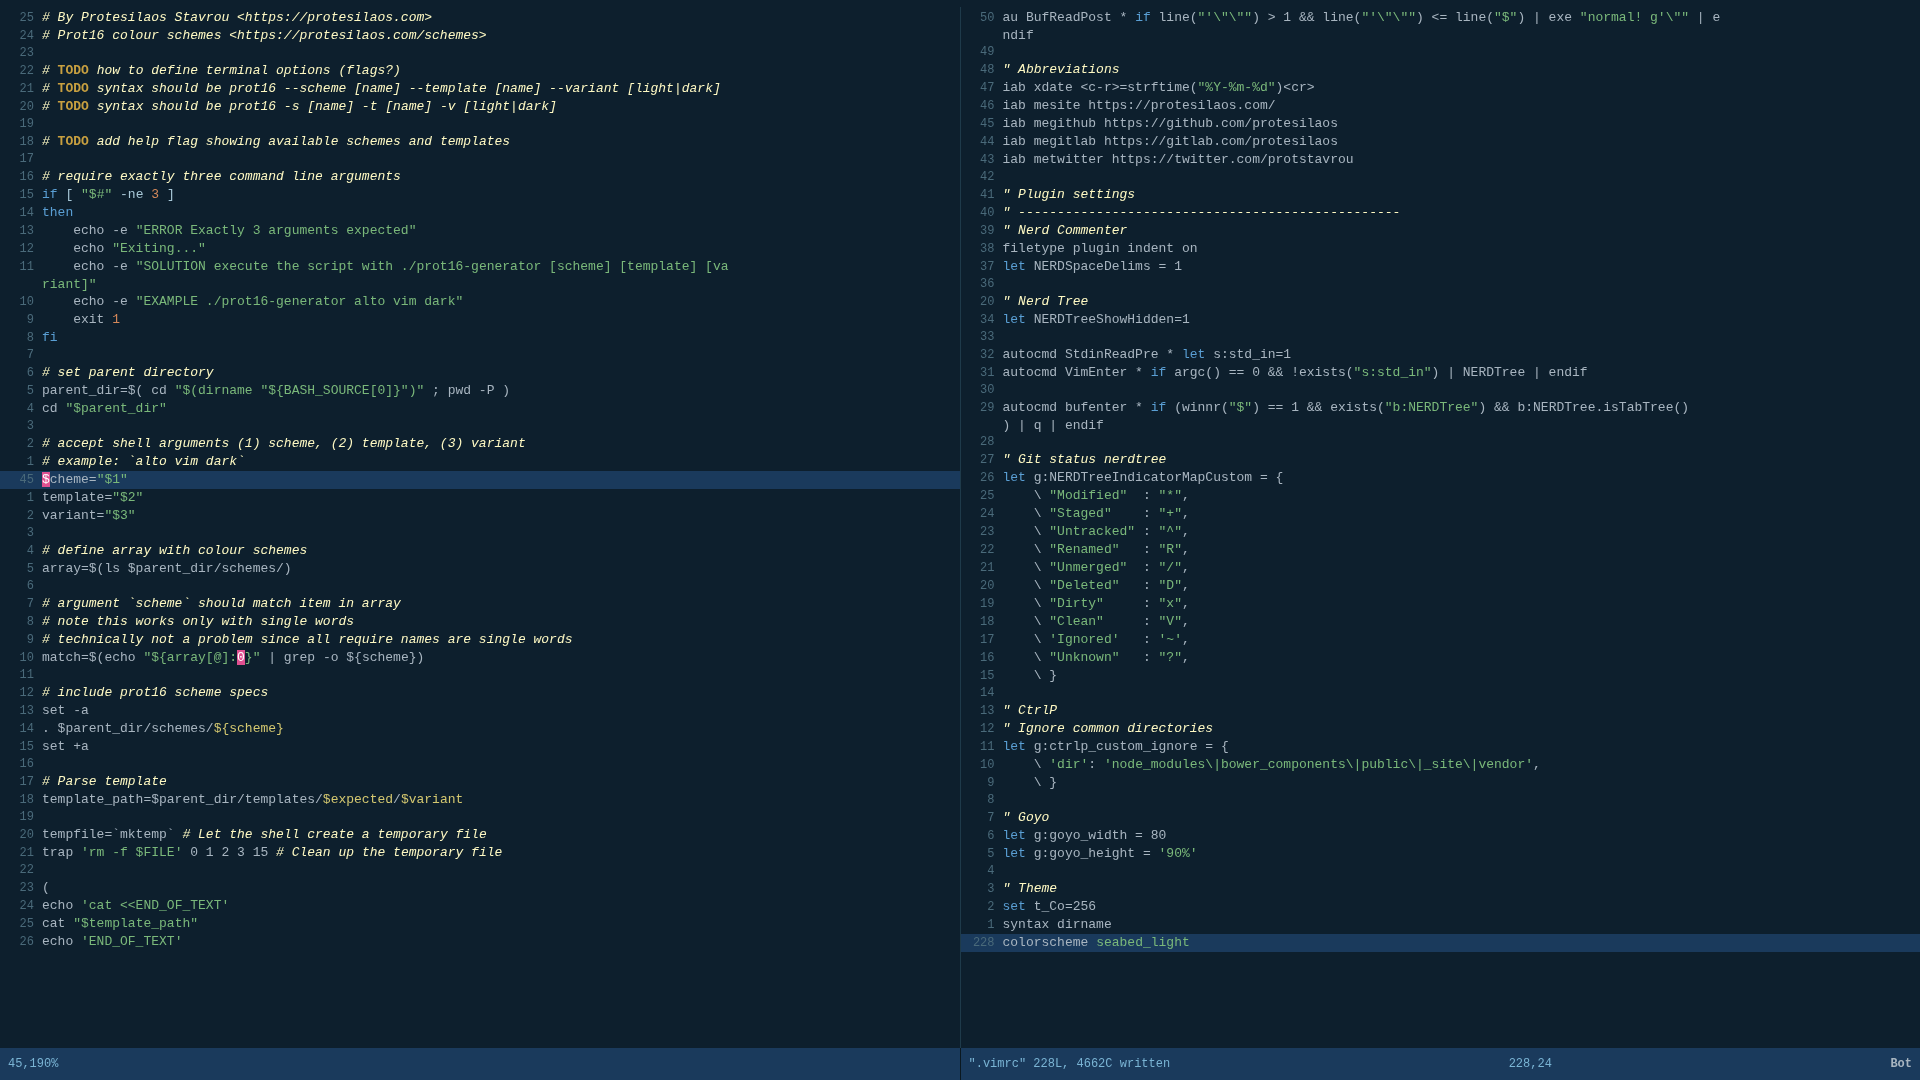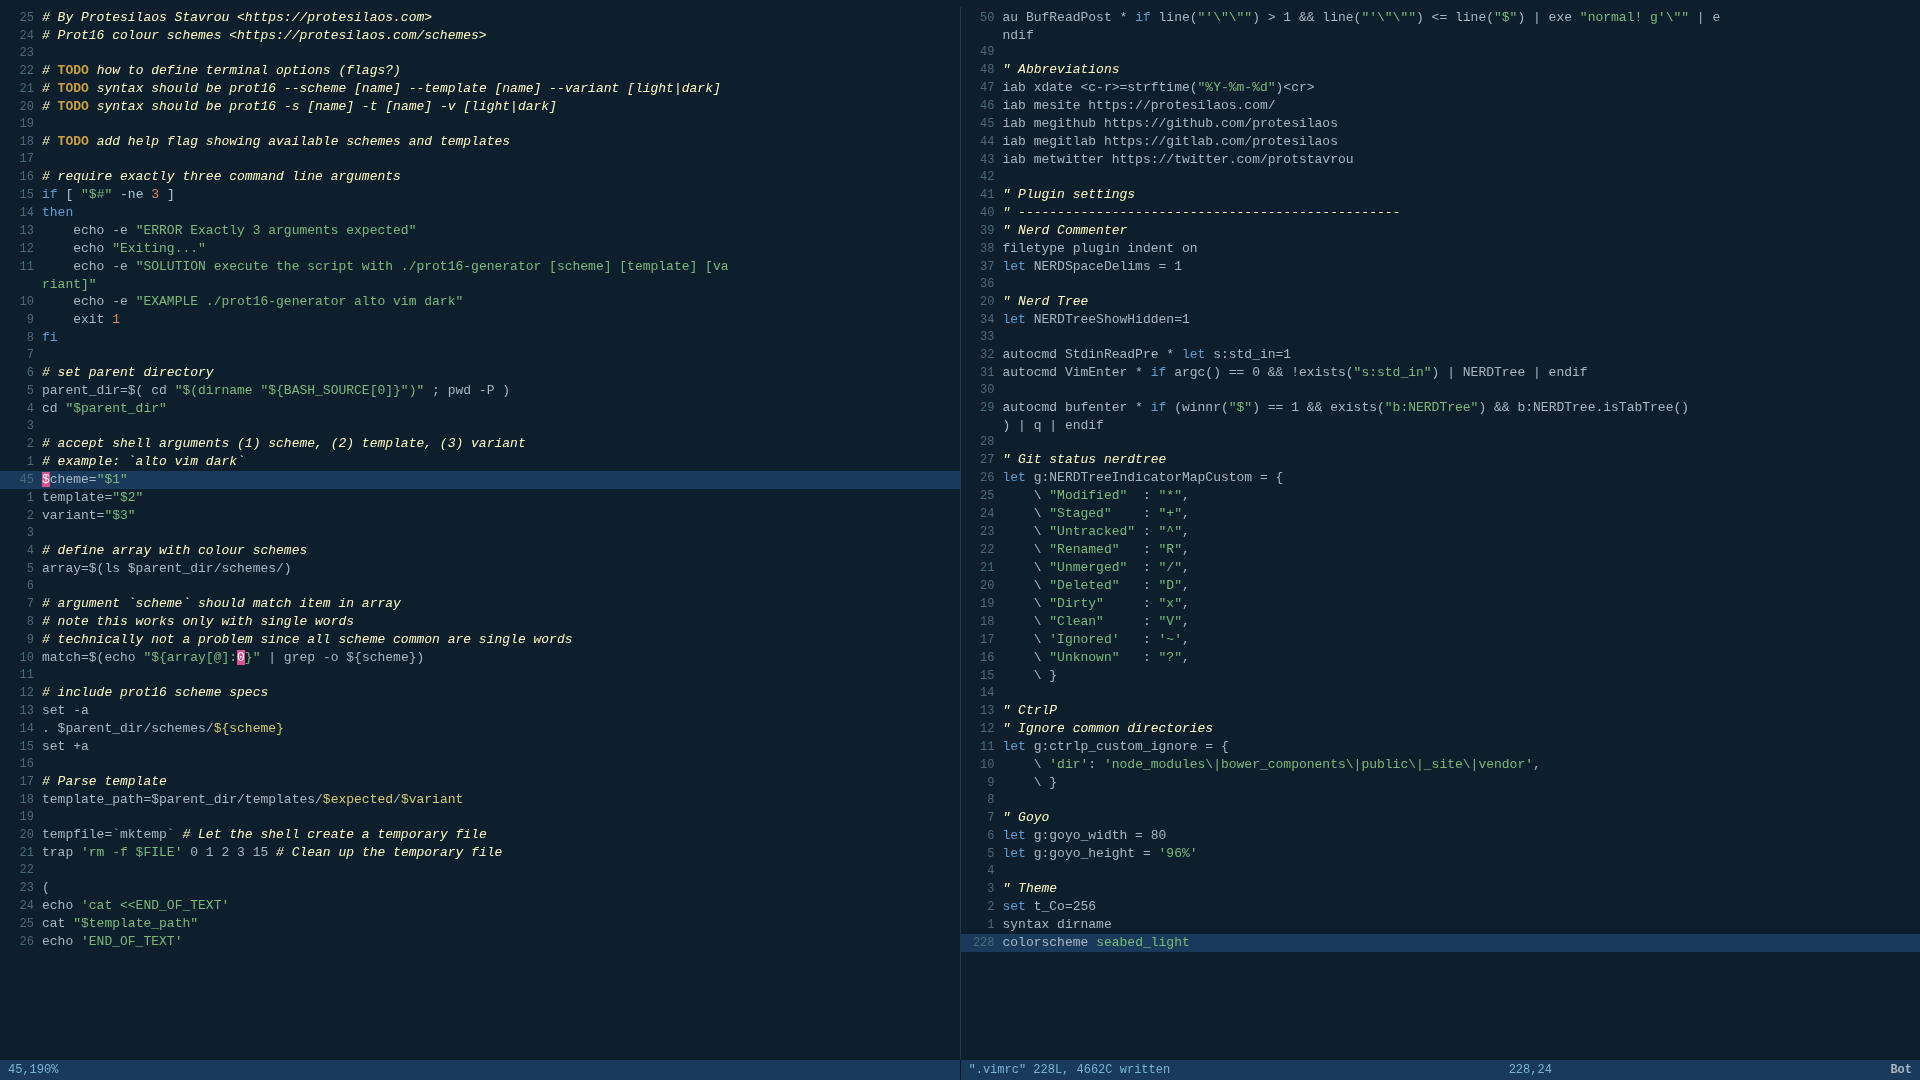--- a/index.html
+++ b/index.html
@@ -61,21 +61,21 @@
     .c-comment { color: #fef9c3; font-style: italic; }
     .c-todo { color: #c8a040; font-weight: bold; }
     .c-keyword { color: #5a9fd4; }
     .c-string { color: #7ab87a; }
     .c-number { color: #d4885a; }
     .c-operator { color: #a8c8d8; }
     .c-bash-var { color: #d4c870; }
     .c-cursor { background: #e05090; color: #fff; }
     
     .statusbar {
-      height: 20px;
+      height: 32px;
       display: flex;
       background: #0a1820;
     }
     .statusbar-left {
       flex: 1;
       background: #1a3a5c;
       color: #7ab4d4;
       padding: 2px 8px;
       font-size: 12px;
       display: flex;
@@ -140,21 +140,21 @@
       <div class="line"><span class="line-number">1</span><span class="line-content c-comment"># example: `alto vim dark`</span></div>
       <div class="line highlighted"><span class="line-number">45</span><span class="line-content"><span class="c-cursor">$</span>cheme=<span class="c-string">"$1"</span></span></div>
       <div class="line"><span class="line-number">1</span><span class="line-content">template=<span class="c-string">"$2"</span></span></div>
       <div class="line"><span class="line-number">2</span><span class="line-content">variant=<span class="c-string">"$3"</span></span></div>
       <div class="line"><span class="line-number">3</span><span class="line-content"></span></div>
       <div class="line"><span class="line-number">4</span><span class="line-content c-comment"># define array with colour schemes</span></div>
       <div class="line"><span class="line-number">5</span><span class="line-content">array=$(ls $parent_dir/schemes/)</span></div>
       <div class="line"><span class="line-number">6</span><span class="line-content"></span></div>
       <div class="line"><span class="line-number">7</span><span class="line-content c-comment"># argument `scheme` should match item in array</span></div>
       <div class="line"><span class="line-number">8</span><span class="line-content c-comment"># note this works only with single words</span></div>
-      <div class="line"><span class="line-number">9</span><span class="line-content c-comment"># technically not a problem since all scheme common are single words</span></div>
+      <div class="line"><span class="line-number">9</span><span class="line-content c-comment"># technically not a problem since all require names are single words</span></div>
       <div class="line"><span class="line-number">10</span><span class="line-content">match=$(echo <span class="c-string">"${array[@]:<span class="c-cursor">0</span>}"</span> | grep -o ${scheme})</span></div>
       <div class="line"><span class="line-number">11</span><span class="line-content"></span></div>
       <div class="line"><span class="line-number">12</span><span class="line-content c-comment"># include prot16 scheme specs</span></div>
       <div class="line"><span class="line-number">13</span><span class="line-content">set -a</span></div>
       <div class="line"><span class="line-number">14</span><span class="line-content">. $parent_dir/schemes/<span class="c-bash-var">${scheme}</span></span></div>
       <div class="line"><span class="line-number">15</span><span class="line-content">set +a</span></div>
       <div class="line"><span class="line-number">16</span><span class="line-content"></span></div>
       <div class="line"><span class="line-number">17</span><span class="line-content c-comment"># Parse template</span></div>
       <div class="line"><span class="line-number">18</span><span class="line-content">template_path=$parent_dir/templates/<span class="c-bash-var">$expected</span>/<span class="c-bash-var">$variant</span></span></div>
       <div class="line"><span class="line-number">19</span><span class="line-content"></span></div>
@@ -211,21 +211,21 @@
       <div class="line"><span class="line-number">15</span><span class="line-content">    \ }</span></div>
       <div class="line"><span class="line-number">14</span><span class="line-content"></span></div>
       <div class="line"><span class="line-number">13</span><span class="line-content c-comment">" CtrlP</span></div>
       <div class="line"><span class="line-number">12</span><span class="line-content c-comment">" Ignore common directories</span></div>
       <div class="line"><span class="line-number">11</span><span class="line-content"><span class="c-keyword">let</span> g:ctrlp_custom_ignore = {</span></div>
       <div class="line"><span class="line-number">10</span><span class="line-content">    \ <span class="c-string">'dir'</span>: <span class="c-string">'node_modules\|bower_components\|public\|_site\|vendor'</span>,</span></div>
       <div class="line"><span class="line-number">9</span><span class="line-content">    \ }</span></div>
       <div class="line"><span class="line-number">8</span><span class="line-content"></span></div>
       <div class="line"><span class="line-number">7</span><span class="line-content c-comment">" Goyo</span></div>
       <div class="line"><span class="line-number">6</span><span class="line-content"><span class="c-keyword">let</span> g:goyo_width = 80</span></div>
-      <div class="line"><span class="line-number">5</span><span class="line-content"><span class="c-keyword">let</span> g:goyo_height = <span class="c-string">'96%'</span></span></div>
+      <div class="line"><span class="line-number">5</span><span class="line-content"><span class="c-keyword">let</span> g:goyo_height = <span class="c-string">'90%'</span></span></div>
       <div class="line"><span class="line-number">4</span><span class="line-content"></span></div>
       <div class="line"><span class="line-number">3</span><span class="line-content c-comment">" Theme</span></div>
       <div class="line"><span class="line-number">2</span><span class="line-content"><span class="c-keyword">set</span> t_Co=256</span></div>
       <div class="line"><span class="line-number">1</span><span class="line-content">syntax dirname</span></div>
       <div class="line highlighted colorscheme-line"><span class="line-number">228</span><span class="line-content">colorscheme <span class="colorscheme-name">seabed_light</span></span></div>
     </div>
   </div>
 </div>
 
 <div class="statusbar">

